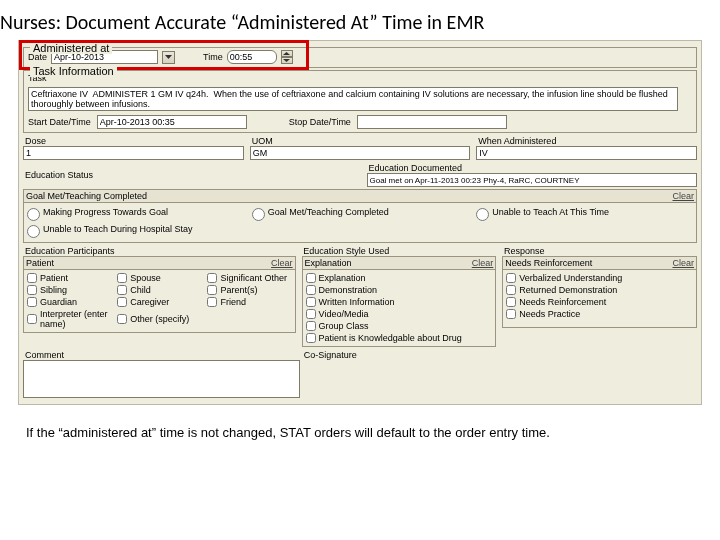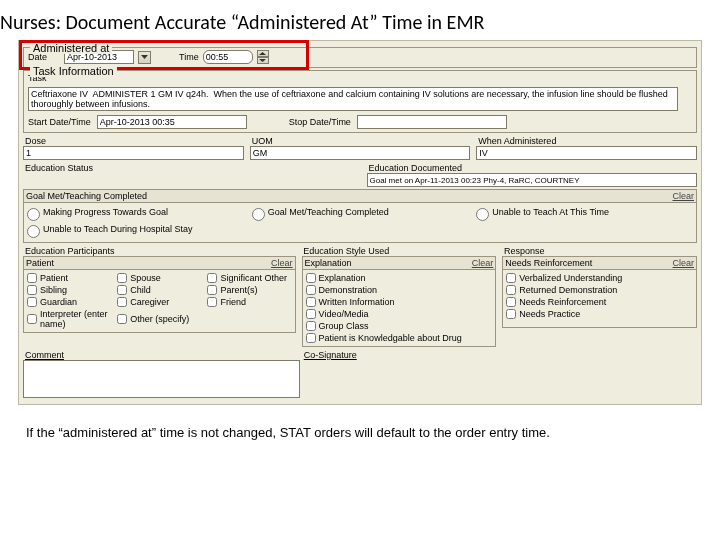--- a/index.html
+++ b/index.html
@@ -4,21 +4,21 @@
 <style>
   * { box-sizing: border-box; margin: 0; padding: 0; }
   body { width: 720px; height: 540px; font-family: Tahoma, Arial, sans-serif; font-size: 9px; background: #fff; overflow: hidden; }
   .title { font-family: Calibri, Arial, sans-serif; font-size: 20px; text-align: left; padding: 10px 0 6px 0; font-weight: 400; }
   .emr { background: #efedde; border: 1px solid #bdb9a6; margin: 0 18px; }
   .section { border: 1px solid #9a9480; margin: 2px 4px 0 4px; padding: 2px 4px 3px 4px; position: relative; }
   .section-title { position: absolute; top: -6px; left: 6px; background: #efedde; padding: 0 3px; font-size: 11px; }
   .row { display: flex; align-items: center; gap: 4px; flex-wrap: wrap; }
   .lbl { font-size: 9px; white-space: nowrap; }
   input[type=text], textarea { font-family: Tahoma, Arial, sans-serif; font-size: 9px; background: #fff; border: 1px solid #7f7b68; padding: 1px 2px; }
-  .dateinp { width: 70px; height: 14px; margin-left: 13px; }
+  .dateinp { width: 107px; height: 14px; }
   .timeinp { width: 50px; height: 14px; border-radius: 6px; }
   .drop { display: inline-flex; align-items: center; justify-content: center; width: 13px; height: 13px; background: linear-gradient(#e8e6d8,#d6d2bf); border: 1px solid #7f7b68; cursor: pointer; }
   .drop svg { display: block; }
   .spin { display: inline-flex; flex-direction: column; }
   .spin .sp { width: 12px; height: 7px; background: linear-gradient(#e8e6d8,#d6d2bf); border: 1px solid #7f7b68; display: flex; align-items: center; justify-content: center; cursor: pointer; }
   .redbox { position: absolute; border: 3px solid #d40000; pointer-events: none; }
   .longinp { width: 650px; height: 14px; }
   .box-header { display: flex; justify-content: space-between; align-items: center; border: 1px solid #9a9480; background: #e6e3d3; padding: 1px 2px; }
   .clearbtn { color: #444; font-size: 9px; text-decoration: underline; cursor: pointer; }
   .rad { display: flex; align-items: flex-start; gap: 3px; font-size: 9px; padding: 1px 0; }
@@ -89,21 +89,21 @@
     <div style="flex:1">
       <div class="lbl-over">UOM</div>
       <div class="white-field">GM</div>
     </div>
     <div style="flex:1">
       <div class="lbl-over">When Administered</div>
       <div class="white-field">IV</div>
     </div>
   </div>
 
-  <div style="display:flex;gap:13px;margin:2px 4px 0 4px;">
+  <div style="display:flex;gap:13px;margin:2px 4px 0 4px;align-items:center;">
     <div style="flex:1">
       <div class="lbl-over">Education Status</div>
     </div>
     <div style="flex:1">
       <div class="lbl-over">Education Documented</div>
       <div class="white-field" style="font-size:8px;">Goal met on Apr-11-2013 00:23 Phy-4, RaRC, COURTNEY</div>
     </div>
   </div>
 
   <div style="margin:2px 4px 0 4px;">
@@ -244,21 +244,21 @@
             <span>Needs Reinforcement</span>
           </label>
         <label class="chkrow">
             <input type="checkbox" style="">
             <span>Needs Practice</span>
           </label>
       </div>
     </div>
   </div>
 
-  <div style="display:flex;gap:2px;margin:2px 4px 4px 4px;text-decoration:underline;">
+  <div style="display:flex;gap:2px;margin:2px 4px 4px 4px;">
     <div style="flex:1.4">
       <div class="lbl-over">Comment</div>
       <textarea style="width: 100%; height: 38px; resize: none;"></textarea>
     </div>
     <div style="flex:2">
       <div class="lbl-over">Co-Signature</div>
     </div>
   </div>
 
 </div>

